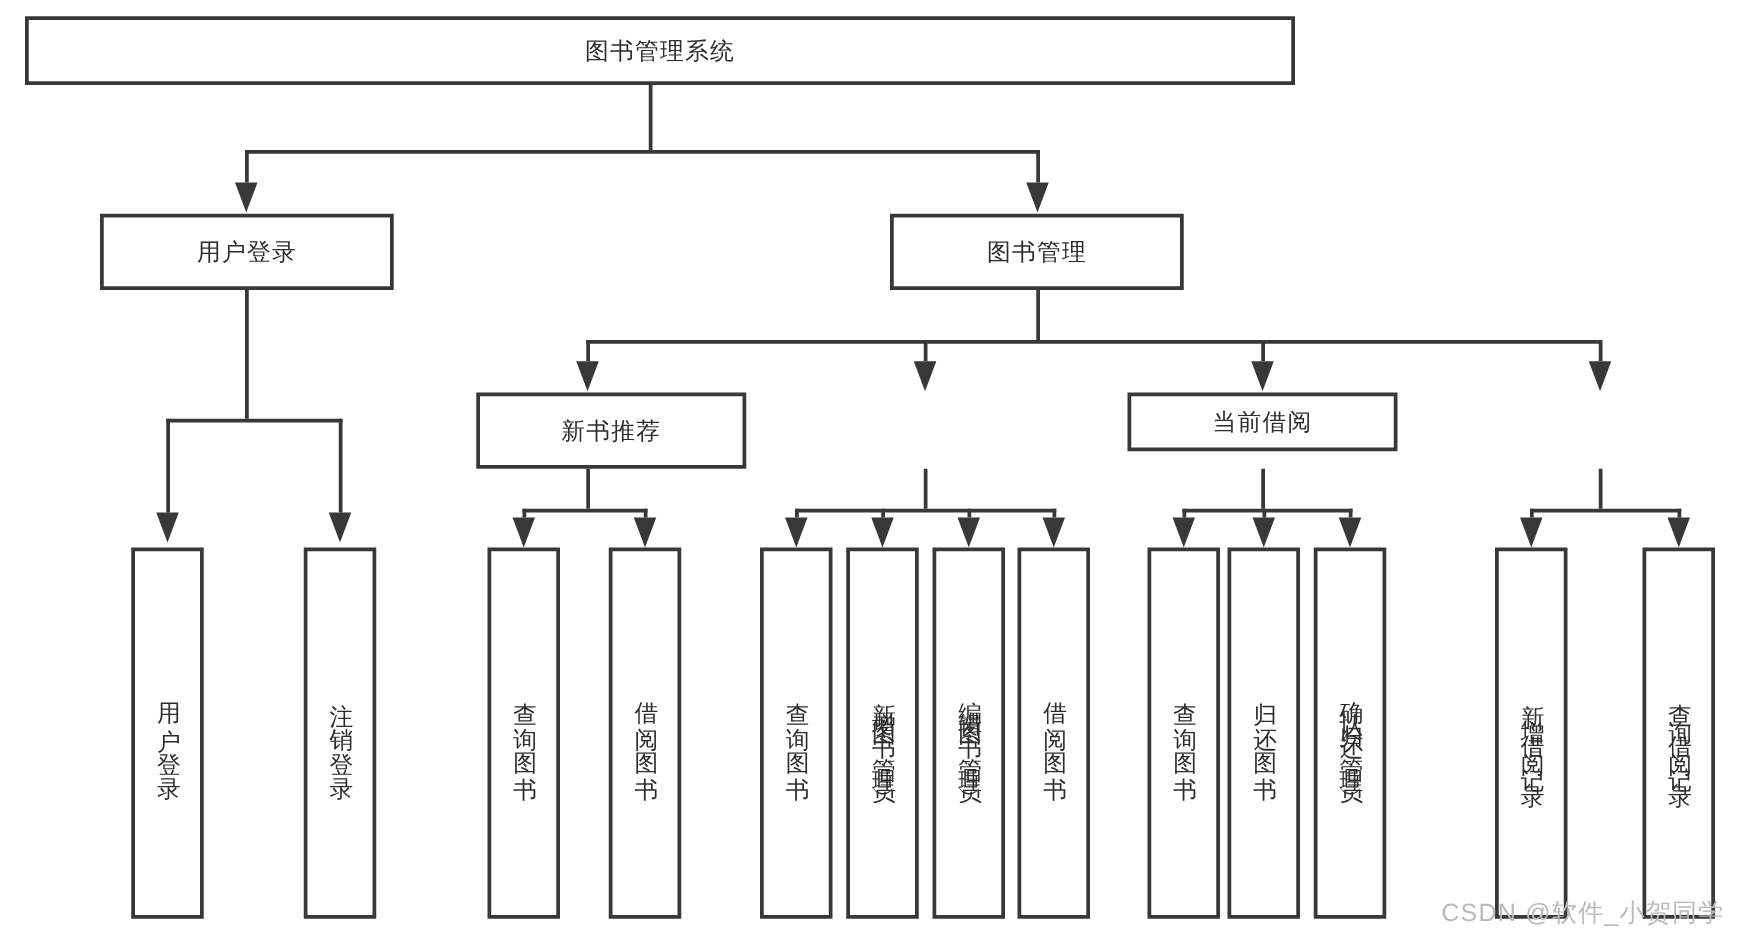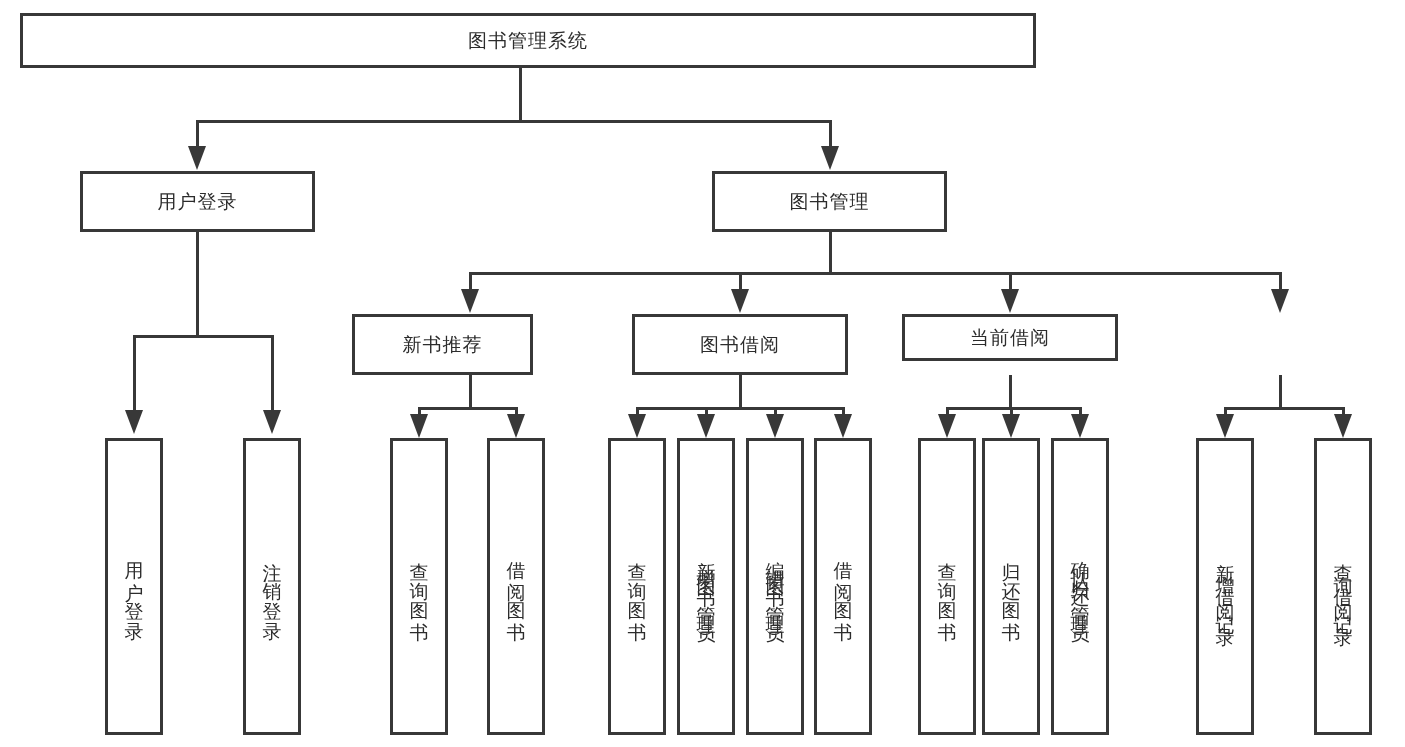--- a/index.html
+++ b/index.html
@@ -30,21 +30,21 @@
     font-size:19px;
   }
   .sp4{letter-spacing:20px;}
   .sp6{letter-spacing:13px;}
   .sp9{letter-spacing:9px;}
 
   
   #b-root{left:20px;top:13px;width:1016px;height:55px;}
   #b-user{left:80px;top:171px;width:235px;height:61px;}
   #b-mgmt{left:712px;top:171px;width:235px;height:61px;}
-  #b-nb{left:352px;top:314px;width:181px;height:61px;}
+  #b-nb{left:381px;top:314px;width:216px;height:61px;}
   #b-bw{left:632px;top:314px;width:216px;height:61px;}
   #b-cb{left:902px;top:314px;width:216px;height:47px;}
   #b-rec{left:1172px;top:314px;width:216px;height:61px;}
   #l-ulogin{left:105px;}
   #l-logout{left:243px;}
   #l-nbq{left:390px;}
   #l-nbb{left:487px;}
   #l-bwq{left:608px;}
   #l-bwa{left:677px;}
   #l-bwe{left:746px;}
@@ -82,23 +82,20 @@
   <div class="box" id="b-user">
     <span>用户登录</span>
   </div>
   <div class="box" id="b-mgmt">
     <span>图书管理</span>
   </div>
 
   <div class="box" id="b-nb">
     <span>新书推荐</span>
   </div>
-  <div class="box" id="b-bw">
-    <span>图书借阅</span>
-  </div>
   <div class="box" id="b-cb">
     <span>当前借阅</span>
   </div>
 
   <div class="box leaf sp4" id="l-ulogin">
     <span>用户登录</span>
   </div>
   <div class="box leaf sp4" id="l-logout">
     <span>注销登录</span>
   </div>
@@ -192,14 +189,15 @@
   <div class="v" style="left:1079px;top:407px;height:7px;"></div>
   <div class="arrow" style="left:1071px;top:414px;"></div>
 
   <div class="v" style="left:1279px;top:375px;height:32px;"></div>
   <div class="h" style="left:1224px;top:407px;width:121px;"></div>
   <div class="v" style="left:1224px;top:407px;height:7px;"></div>
   <div class="arrow" style="left:1216px;top:414px;"></div>
   <div class="v" style="left:1342px;top:407px;height:7px;"></div>
   <div class="arrow" style="left:1334px;top:414px;"></div>
 
+  <div class="watermark">CSDN @软件_小贺同学</div>
 
 </div>
 
 </body></html>

